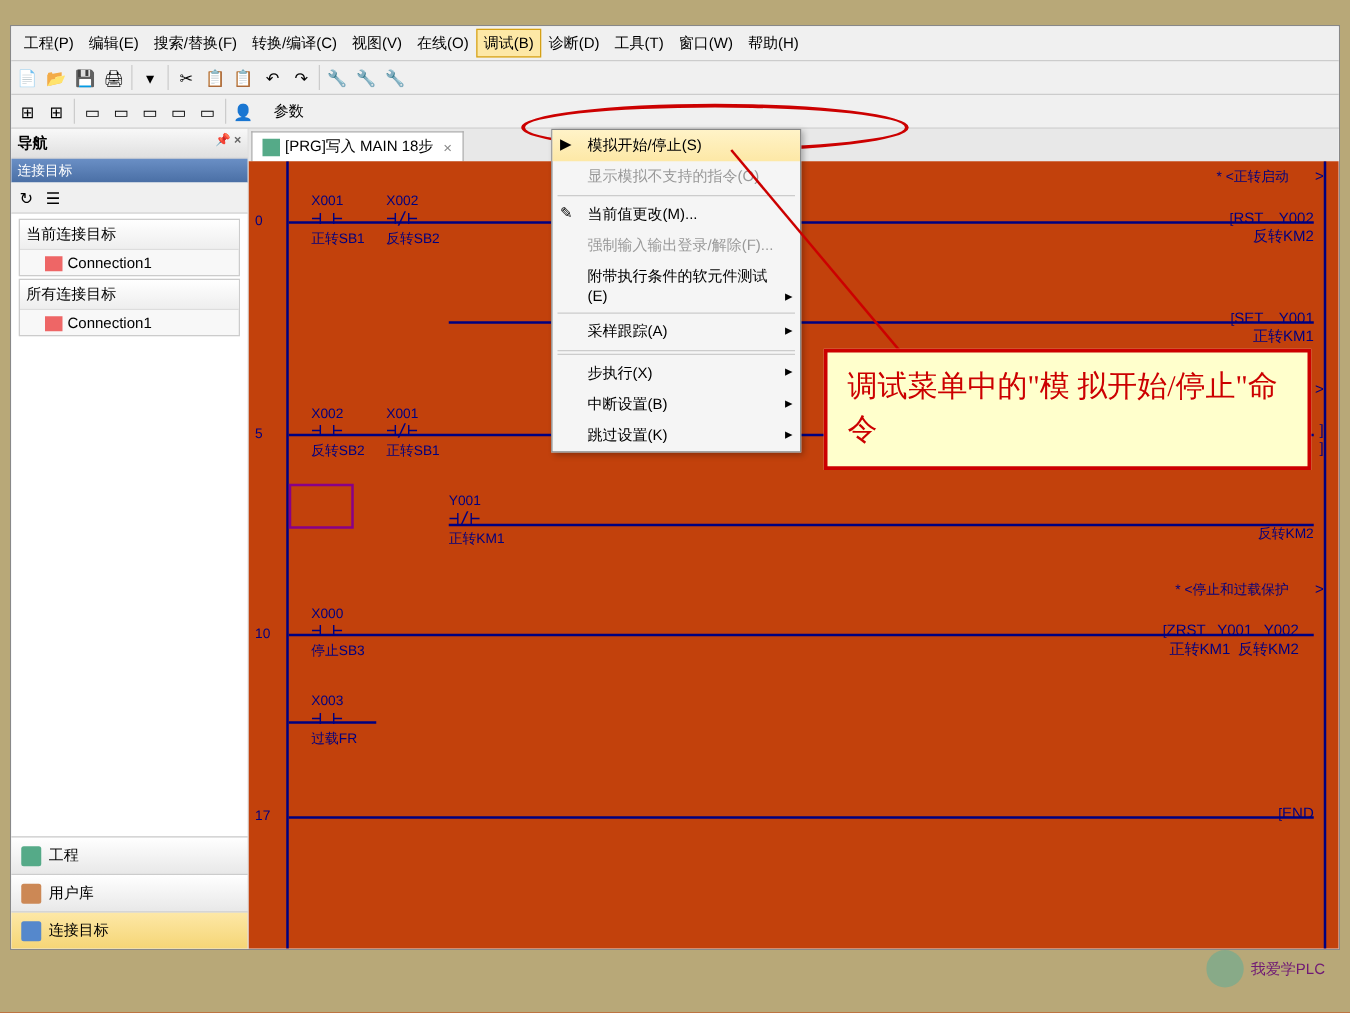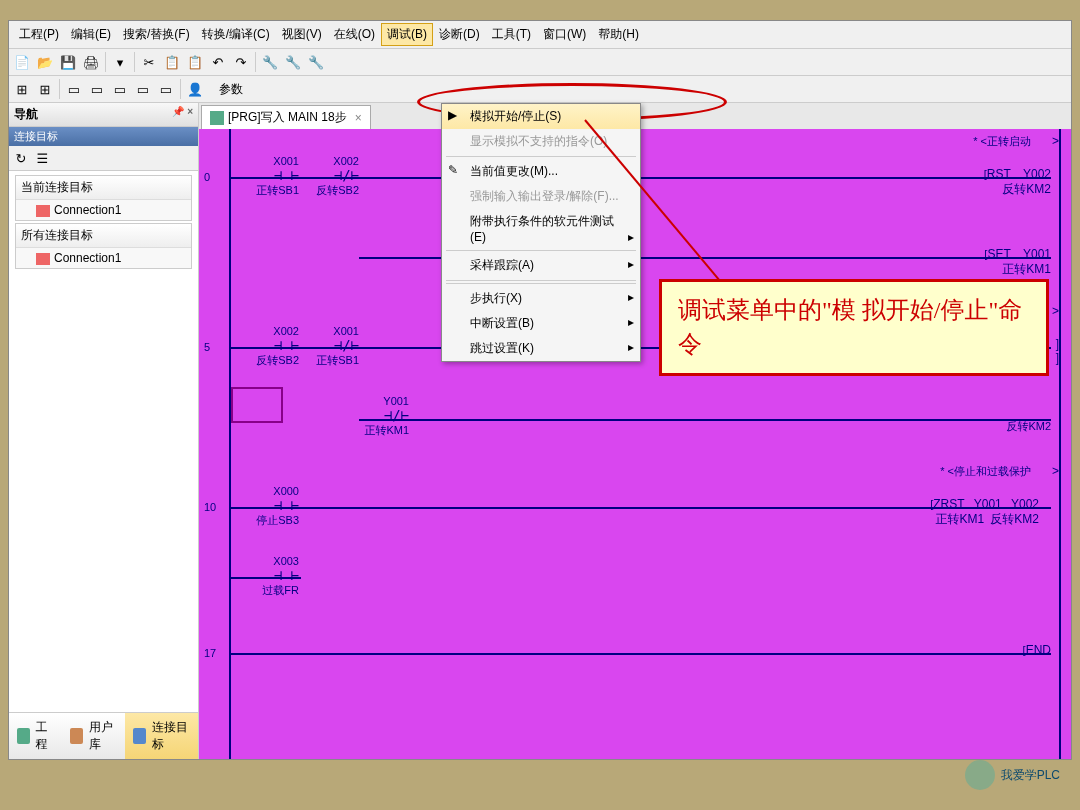--- a/index.html
+++ b/index.html
@@ -14,52 +14,52 @@
 .content{flex:1;display:flex;overflow:hidden}
 .sidebar{width:190px;background:#f5f5f5;border-right:1px solid #ccc;display:flex;flex-direction:column}
 .panel-title{background:linear-gradient(#f8f8f8,#e0e0e0);padding:3px 5px;border-bottom:1px solid #ccc;font-weight:bold;display:flex;justify-content:space-between}
 .panel-title .x{color:#666;cursor:pointer;font-size:10px}
 .sub-header{background:linear-gradient(#6a8fc5,#4a6fa5);color:#fff;padding:2px 5px;font-size:11px}
 .tree{flex:1;background:#fff;padding:2px}
 .tree-section{border:1px solid #ccc;margin:2px 4px;background:#f8f8f8}
 .tree-hdr{padding:3px 5px;background:linear-gradient(#fff,#eee);border-bottom:1px solid #ddd}
 .tree-item{padding:3px 5px 3px 20px;cursor:pointer}
 .tree-item .ico{display:inline-block;width:14px;height:12px;background:#e66;margin-right:4px;vertical-align:middle}
-.nav-btns{display:flex;flex-direction:row}
+.nav-btns{display:flex;flex-direction:column}
 .nav-btn{padding:6px 8px;background:linear-gradient(#fff,#e8e8e8);border-top:1px solid #ccc;cursor:pointer;display:flex;align-items:center;gap:6px}
 .nav-btn .ni{width:16px;height:16px;background:#5a8;border-radius:2px}
 .main{flex:1;display:flex;flex-direction:column;background:#fff;position:relative}
 .tab-bar{background:#e8e8e8;padding:2px 2px 0;display:flex}
 .tab{background:#fff;border:1px solid #aaa;border-bottom:none;padding:3px 8px;display:flex;align-items:center;gap:4px}
 .tab .ti{width:14px;height:14px;background:#5a8}
 .tab .tx{color:#888;cursor:pointer;margin-left:4px}
-.ladder{flex:1;background:#d946ef;position:relative;overflow:hidden}
+.ladder{flex:1;background:#c2410c;position:relative;overflow:hidden}
 .railL{position:absolute;left:30px;top:0;bottom:0;width:2px;background:#000080}
 .railR{position:absolute;right:10px;top:0;bottom:0;width:2px;background:#000080}
 .step{position:absolute;left:5px;color:#000080;font-size:11px}
-.contact{position:absolute;width:50px;text-align:right}
+.contact{position:absolute;width:50px;text-align:left}
 .contact .sym{color:#000080;font-size:14px;font-family:monospace}
 .contact .lbl{color:#000080;font-size:11px}
 .contact .desc{color:#000080;font-size:11px}
 .hline{position:absolute;height:2px;background:#000080}
 .coil{position:absolute;color:#000080;font-size:11px;text-align:right}
 .comment{position:absolute;color:#000080;font-size:11px}
 .dropdown{position:absolute;background:#f5f5f5;border:1px solid #888;box-shadow:2px 2px 5px rgba(0,0,0,.3);z-index:10;width:200px}
 .dd-item{padding:4px 20px 4px 28px;cursor:pointer;position:relative}
 .dd-item.hl{background:linear-gradient(#fff3c8,#fde8a6)}
 .dd-item.dis{color:#999}
 .dd-item .arr{position:absolute;right:6px}
 .dd-sep{height:1px;background:#ccc;margin:2px 4px}
 .statusbar{display:flex;background:#f0f0f0;border-top:1px solid #ccc;padding:2px;font-size:11px}
 .sb-cell{padding:2px 8px;border-right:1px solid #ccc}
 .callout{position:absolute;background:#ffffcc;border:3px solid #cc0000;padding:12px 16px;z-index:20}
 .callout-txt{color:#cc0000;font-size:24px;font-family:KaiTi,serif;line-height:1.4}
 .oval{position:absolute;border:3px solid #cc0000;border-radius:50%;z-index:9;pointer-events:none}
 .arrow-line{position:absolute;background:#cc0000;z-index:15;transform-origin:left center}
-.watermark{position:fixed;right:20px;bottom:20px;color:#0c4a6e;font-size:14px;display:flex;align-items:center;gap:6px}
+.watermark{position:fixed;right:20px;bottom:20px;color:#701a75;font-size:14px;display:flex;align-items:center;gap:6px}
 .wm-logo{width:30px;height:30px;border-radius:50%;background:#8a8}
 .mini-close{position:absolute;right:2px;top:2px;display:flex;gap:2px}
 .mini-close span{width:14px;height:12px;background:#ddd;border:1px solid #999;font-size:9px;text-align:center;cursor:pointer}
 .selbox{position:absolute;border:2px solid #880088}
 </style>
 </head>
 <body>
 
 <div class="app">
   <div class="mini-close">

